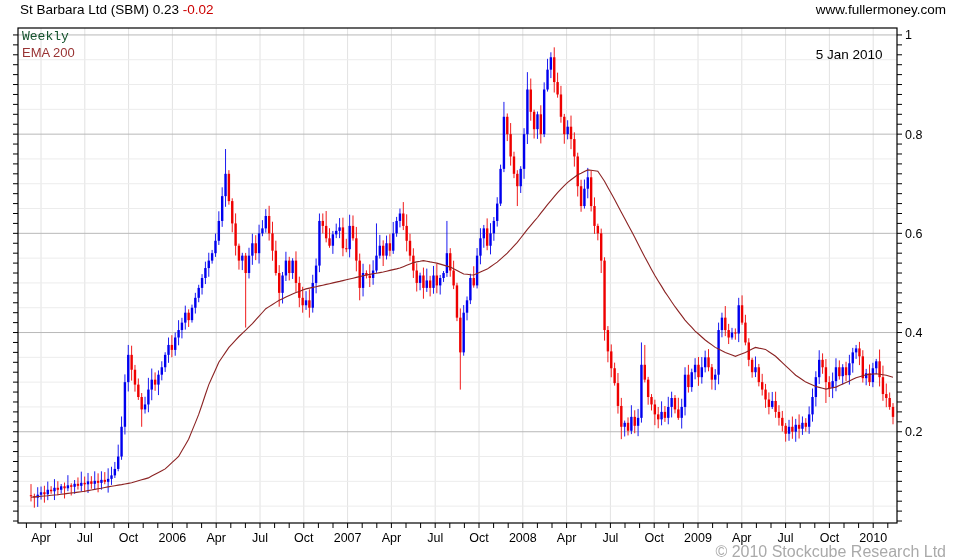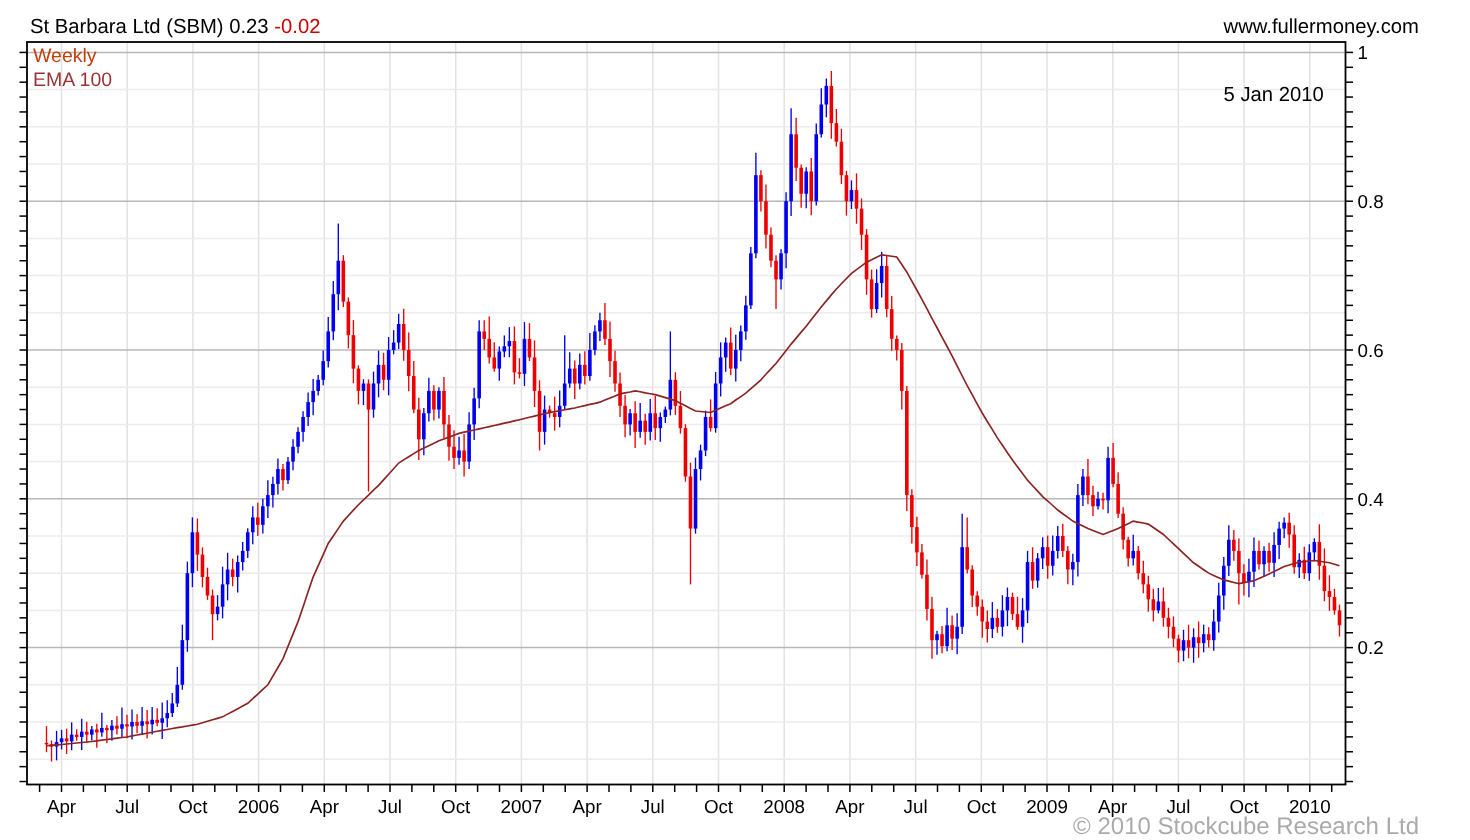--- a/index.html
+++ b/index.html
@@ -1,19 +1,19 @@
 <!DOCTYPE html>
 <html><head>
 <meta charset="utf-8">
 <style>
   html,body{margin:0;padding:0;background:#fff;width:980px;height:560px;overflow:hidden;
     font-family:"Liberation Sans", sans-serif;}
   #stage{position:relative;width:980px;height:560px;background:#fff;}
   #chart-svg{position:absolute;left:0;top:0;}
-  .hdr{position:absolute;top:10px;font-size:13.5px;color:#000;white-space:nowrap;}
+  .hdr{position:absolute;top:2px;font-size:13.5px;color:#000;white-space:nowrap;}
   #title-line{left:20px;}
   #hdr-right{right:34px;display:flex;gap:30px;flex-direction:column;}
   .neg{color:#cc0000;}
   .legend{position:absolute;font-size:13px;white-space:nowrap;}
   #legend-weekly{left:22px;top:29px;color:#0000cc;}
   #legend-ema{left:22px;top:45px;color:#993333;}
   #copyright{position:absolute;right:34px;top:543px;font-size:16px;color:#aaaaaa;}
   text{font-family:"Liberation Sans", sans-serif;}
 </style>
 </head>
@@ -783,17 +783,17 @@
   <div class="hdr" id="title-line">
     <span>St Barbara Ltd (SBM) 0.23</span>
     <span class="neg" style="color: rgb(204, 0, 0);">-0.02</span>
   </div>
 
   <div class="hdr" id="hdr-right">
     <span>www.fullermoney.com</span>
     <span>5 Jan 2010</span>
   </div>
 
-  <div class="legend" id="legend-weekly" style="color: #c2410c;">Weekly</div>
-  <div class="legend" id="legend-ema" style="color: rgb(153, 51, 51);">EMA 100</div>
+  <div class="legend" id="legend-weekly" style="color: #14532d; font-family: Liberation Mono, monospace;">Weekly</div>
+  <div class="legend" id="legend-ema" style="color: rgb(153, 51, 51);">EMA 200</div>
 
   <div id="copyright" style="color: rgb(170, 170, 170);">© 2010 Stockcube Research Ltd</div>
 </div>
 
 </body></html>

